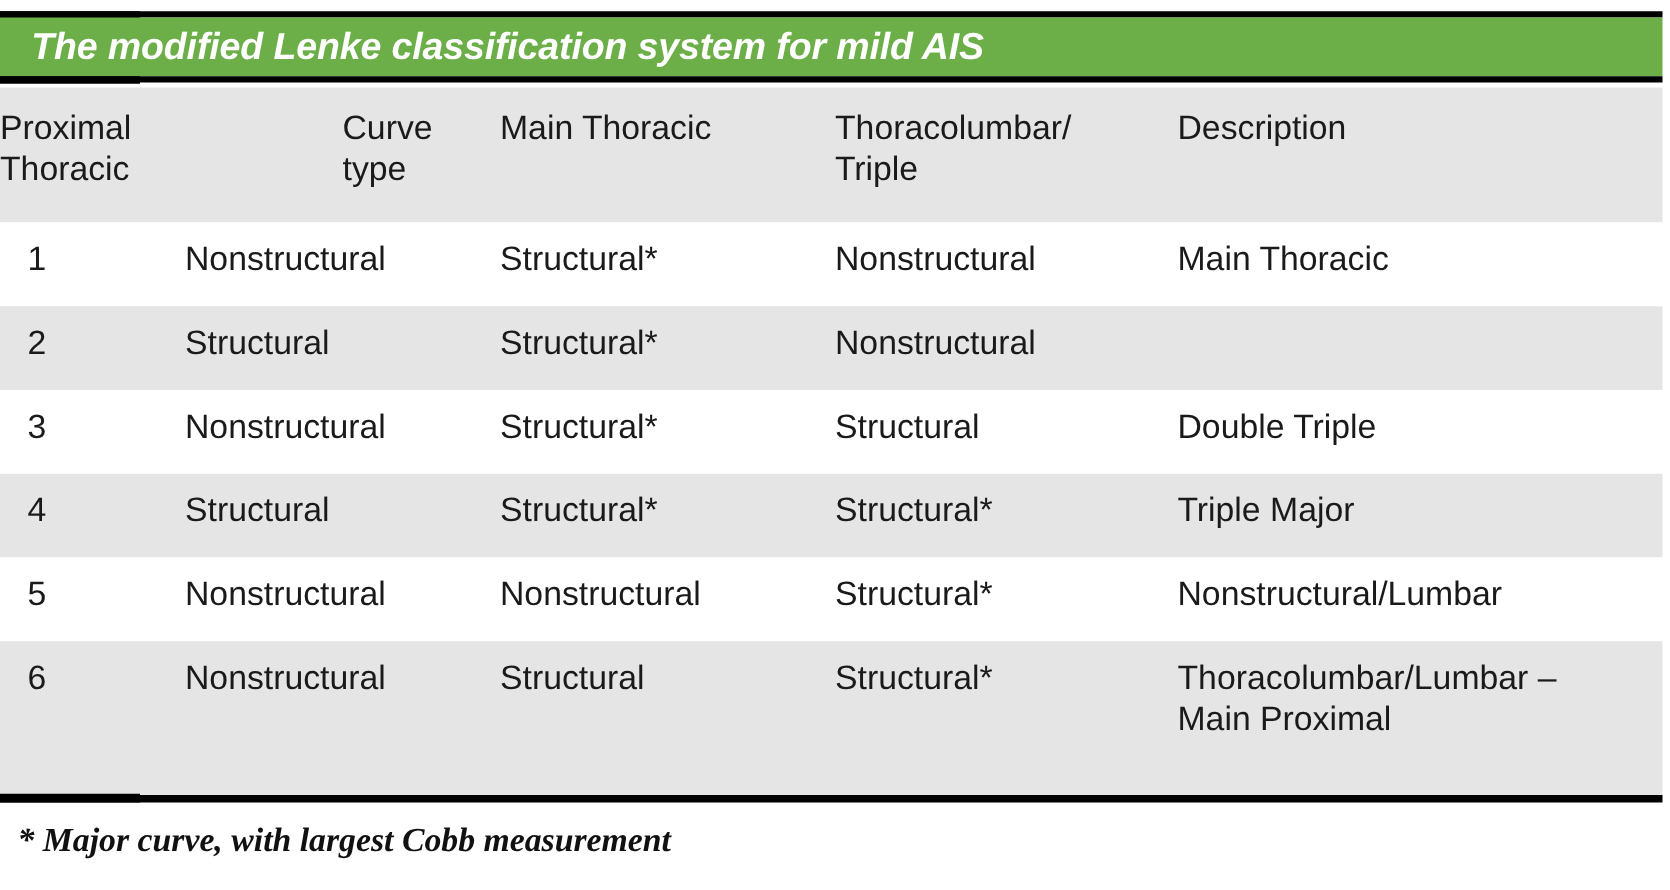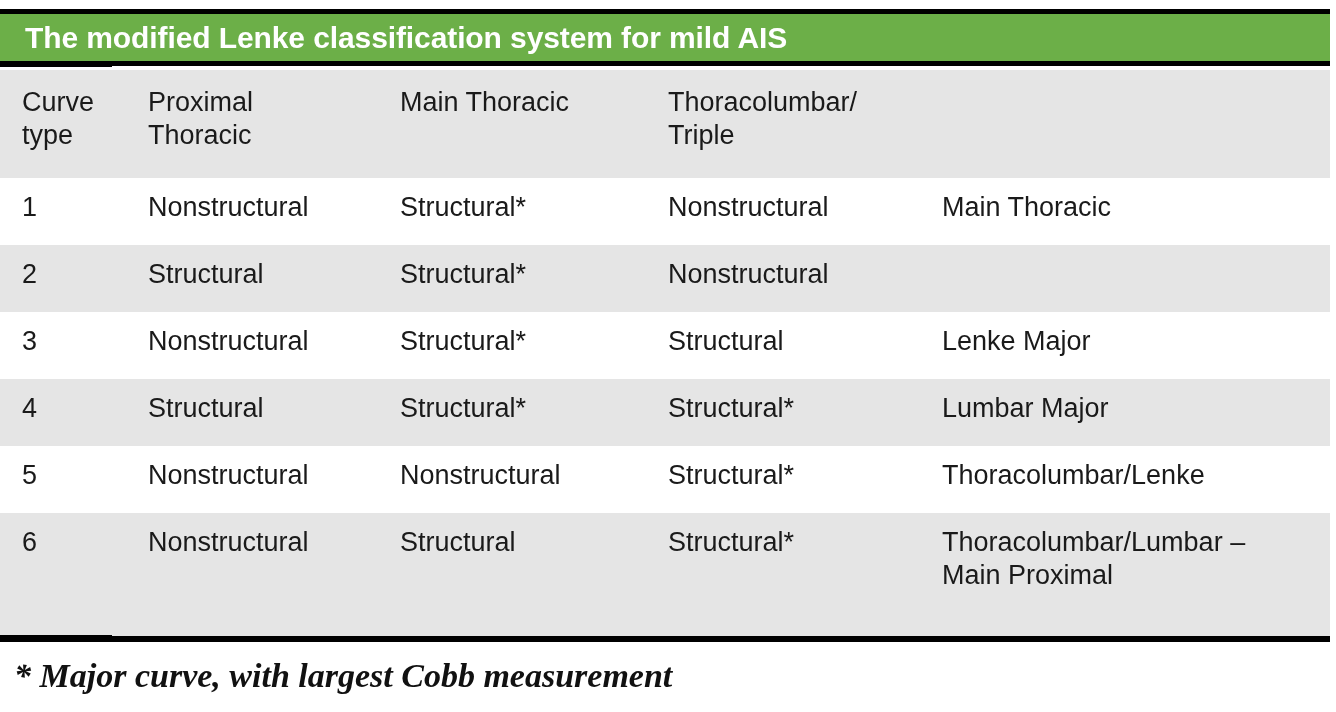--- a/index.html
+++ b/index.html
@@ -49,20 +49,21 @@
   }
   .title-bar {
     position: absolute;
     left: 0;
     top: 5px;
     width: 1330px;
     height: 47px;
     background: #6CAF48;
     display: flex;
     align-items: center;
+    font-style: italic;
   }
   .title-text {
     color: #ffffff;
     font-size: 30px;
     font-weight: bold;
     letter-spacing: -0.1px;
     margin-left: 25px;
     white-space: nowrap;
   }
   .title-rule-bottom {
@@ -150,21 +151,21 @@
   }
 
   
   .footnote {
     position: absolute;
     left: 14px;
     top: 657px;
     font-family: "Liberation Serif", "DejaVu Serif", serif;
     font-style: italic;
     font-weight: bold;
-    font-size: 34px;
+    font-size: 27px;
     color: #111111;
     white-space: nowrap;
   }
 </style>
 </head>
 <body>
 
 <div id="figure">
 
   <div class="title-wrap">
@@ -173,27 +174,28 @@
     <div class="title-bar">
       <span class="title-text">The modified Lenke classification system for mild AIS</span>
     </div>
     <div class="title-rule-bottom"></div>
     <div class="title-rule-bottom-dark"></div>
   </div>
 
   <div class="table">
 
     <div class="row head">
+      <div class="cell c1">Proximal
+Thoracic</div>
       <div class="cell c0">Curve
 type</div>
-      <div class="cell c1">Proximal
-Thoracic</div>
       <div class="cell c2">Main Thoracic</div>
       <div class="cell c3">Thoracolumbar/
 Triple</div>
+      <div class="cell c4">Description</div>
     </div>
 
     <div class="row data">
       <div class="cell c0">1</div>
       <div class="cell c1">Nonstructural</div>
       <div class="cell c2">Structural*</div>
       <div class="cell c3">Nonstructural</div>
       <div class="cell c4">Main Thoracic</div>
     </div>
 
@@ -202,37 +204,37 @@
       <div class="cell c1">Structural</div>
       <div class="cell c2">Structural*</div>
       <div class="cell c3">Nonstructural</div>
     </div>
 
     <div class="row data">
       <div class="cell c0">3</div>
       <div class="cell c1">Nonstructural</div>
       <div class="cell c2">Structural*</div>
       <div class="cell c3">Structural</div>
-      <div class="cell c4">Lenke Major</div>
+      <div class="cell c4">Double Triple</div>
     </div>
 
     <div class="row data shaded">
       <div class="cell c0">4</div>
       <div class="cell c1">Structural</div>
       <div class="cell c2">Structural*</div>
       <div class="cell c3">Structural*</div>
-      <div class="cell c4">Lumbar Major</div>
+      <div class="cell c4">Triple Major</div>
     </div>
 
     <div class="row data">
       <div class="cell c0">5</div>
       <div class="cell c1">Nonstructural</div>
       <div class="cell c2">Nonstructural</div>
       <div class="cell c3">Structural*</div>
-      <div class="cell c4">Thoracolumbar/Lenke</div>
+      <div class="cell c4">Nonstructural/Lumbar</div>
     </div>
 
     <div class="row data shaded last">
       <div class="cell c0">6</div>
       <div class="cell c1">Nonstructural</div>
       <div class="cell c2">Structural</div>
       <div class="cell c3">Structural*</div>
       <div class="cell c4">Thoracolumbar/Lumbar –
 Main Proximal</div>
     </div>

